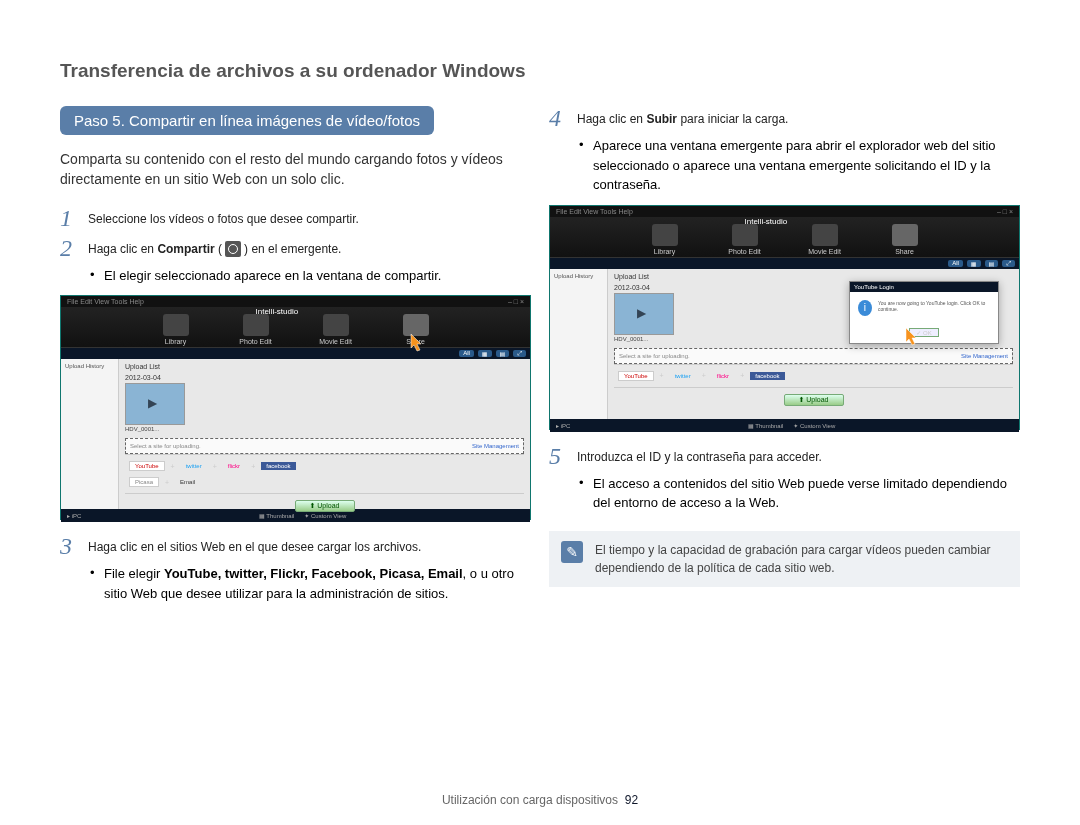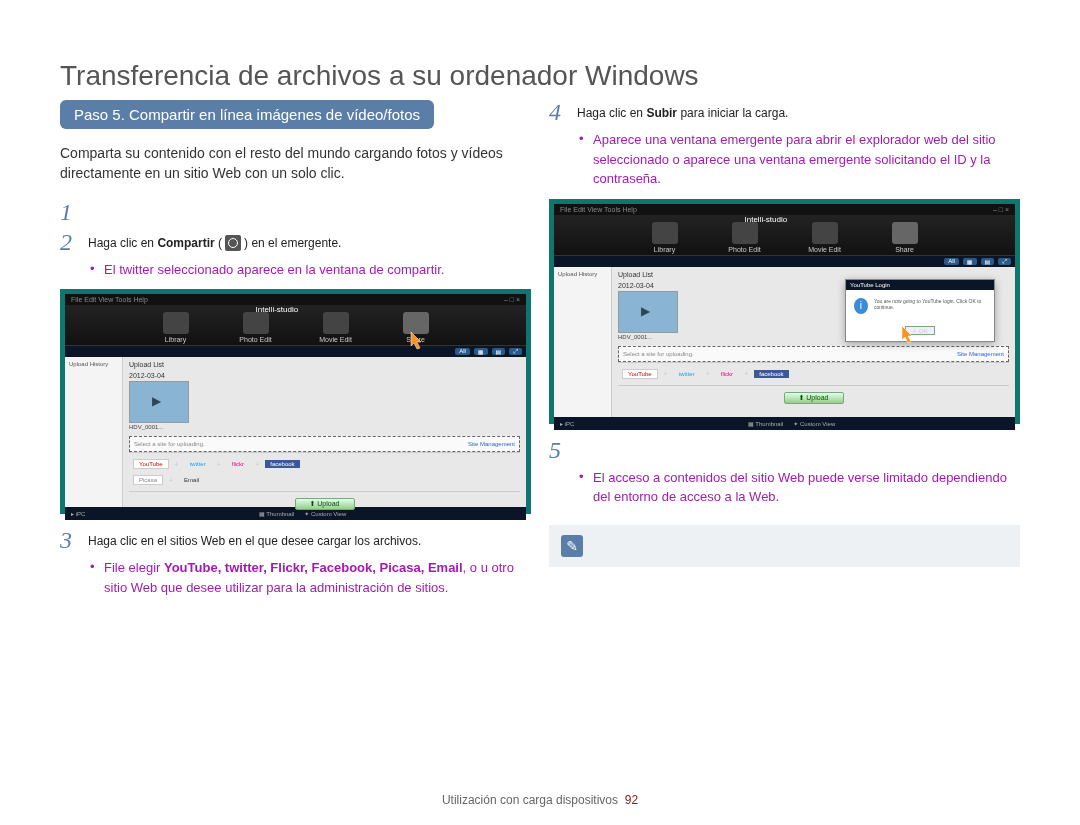--- a/index.html
+++ b/index.html
@@ -6,24 +6,24 @@
   body {
     width: 1080px;
     height: 825px;
     background: #fff;
     font-family: Arial, Helvetica, sans-serif;
     color: #333;
     padding: 60px 60px 0 60px;
     position: relative;
   }
   .page-title {
-    font-size: 28px;
-    font-weight: 400;
+    font-size: 19px;
+    font-weight: 700;
     color: #555;
-    margin-bottom: 8px;
+    margin-bottom: 24px;
   }
   .content {
     display: flex;
     gap: 18px;
   }
   .col {
     flex: 1;
     min-width: 0;
   }
   .step-heading {
@@ -57,21 +57,21 @@
   .step-text {
     font-size: 12px;
     line-height: 1.5;
     color: #222;
     padding-top: 4px;
   }
   .bullet {
     margin-left: 44px;
     font-size: 13px;
     line-height: 1.5;
-    color: #a21caf;
+    color: #000000;
     margin-bottom: 10px;
     position: relative;
   }
   .bullet::before {
     content: "•";
     position: absolute;
     left: -14px;
     top: -1px;
   }
   .share-icon {
@@ -90,21 +90,21 @@
     width: 8px; height: 8px;
     border: 1.5px solid #fff;
     border-radius: 50%;
     left: 3px; top: 3px;
   }
 
   
   .mock {
     width: 100%;
     background: #000;
-    border: 5px solid #0f766e;
+    border: 1px solid #0f766e;
     margin: 8px 0 14px 0;
     font-size: 7px;
     color: #ccc;
   }
   .mock-menu {
     background: #111;
     color: #888;
     padding: 2px 6px;
     font-size: 7px;
     border-bottom: 1px solid #222;
@@ -188,46 +188,47 @@
   }
 
   .page-foot {
     position:absolute;
     left:0; right:0;
     bottom: 18px;
     text-align:center;
     font-size:12px;
     color:#666;
   }
-  .page-foot .pn{ color:#7f1d1d; }
+  .page-foot .pn{ color:#0f172a; }
 </style>
 </head>
 <body>
 
 <h1 class="page-title">Transferencia de archivos a su ordenador Windows</h1>
 
 <div class="content">
 
   <div class="col">
 
     <div class="step-heading">Paso 5. Compartir en línea imágenes de vídeo/fotos</div>
 
     <p class="intro">Comparta su contenido con el resto del mundo cargando fotos y vídeos directamente en un sitio Web con un solo clic.</p>
 
     <div class="num-step">
       <div class="num">1</div>
+      <div class="step-text">Seleccione los vídeos o fotos que desee compartir.</div>
     </div>
 
     <div class="num-step">
       <div class="num">2</div>
       <div class="step-text">
         <span>Haga clic en </span><b>Compartir</b> (<span class="share-icon"></span>)<span> en el emergente.</span>
       </div>
     </div>
-    <div class="bullet">El twitter seleccionado aparece en la ventana de compartir.</div>
+    <div class="bullet">El elegir seleccionado aparece en la ventana de compartir.</div>
 
     
     <div class="mock" style="height:225px; position:relative;">
       <div class="mock-menu"><span>File  Edit  View  Tools  Help</span><span style="float:right;">– □ ×</span></div>
       <div class="mock-tabs">
         <div style="position:absolute; left:50%; margin-left:-40px; color:#fff; font-size:8px; top:-1px;">Intelli-studio</div>
         <div class="mock-tab"><div class="mock-tab-ic"></div><span>Library</span></div>
         <div class="mock-tab"><div class="mock-tab-ic"></div><span>Photo Edit</span></div>
         <div class="mock-tab"><div class="mock-tab-ic"></div><span>Movie Edit</span></div>
         <div class="mock-tab" style="position:relative;"><div class="mock-tab-ic" style="background:#666;"></div><span>Share</span>
@@ -355,25 +356,27 @@
           <span class="mock-footer-mid">
             <span>▦ <span>Thumbnail</span></span>
             <span>✦ <span>Custom View</span></span>
           </span>
           <span></span>
         </div>
     </div>
 
     <div class="num-step">
       <div class="num">5</div>
+      <div class="step-text">Introduzca el ID y la contraseña para acceder.</div>
     </div>
     <div class="bullet">El acceso a contenidos del sitio Web puede verse limitado dependiendo del entorno de acceso a la Web.</div>
 
     <div class="note-box">
       <div class="note-ic">✎</div>
+      <div>El tiempo y la capacidad de grabación para cargar vídeos pueden cambiar dependiendo de la política de cada sitio web.</div>
     </div>
 
   </div>
 </div>
 
 <div class="page-foot">
   <span>Utilización con carga dispositivos</span>&nbsp;&nbsp;<span class="pn">92</span>
 </div>
 
 </body></html>

